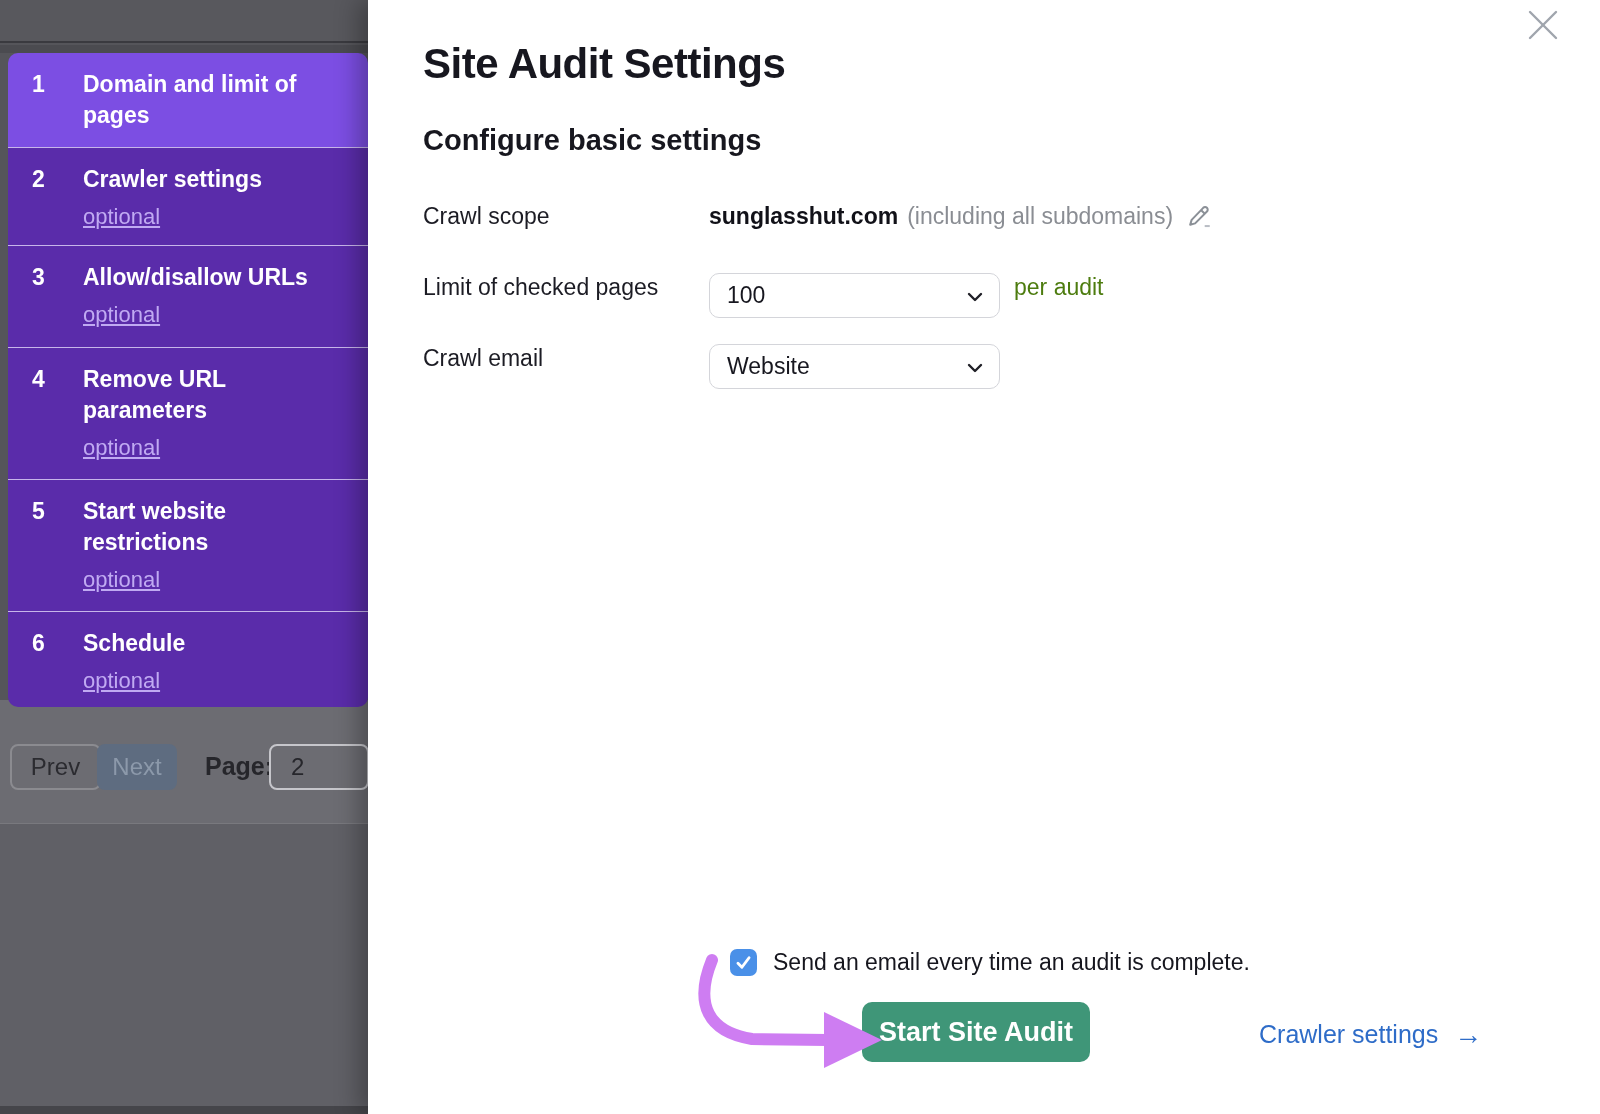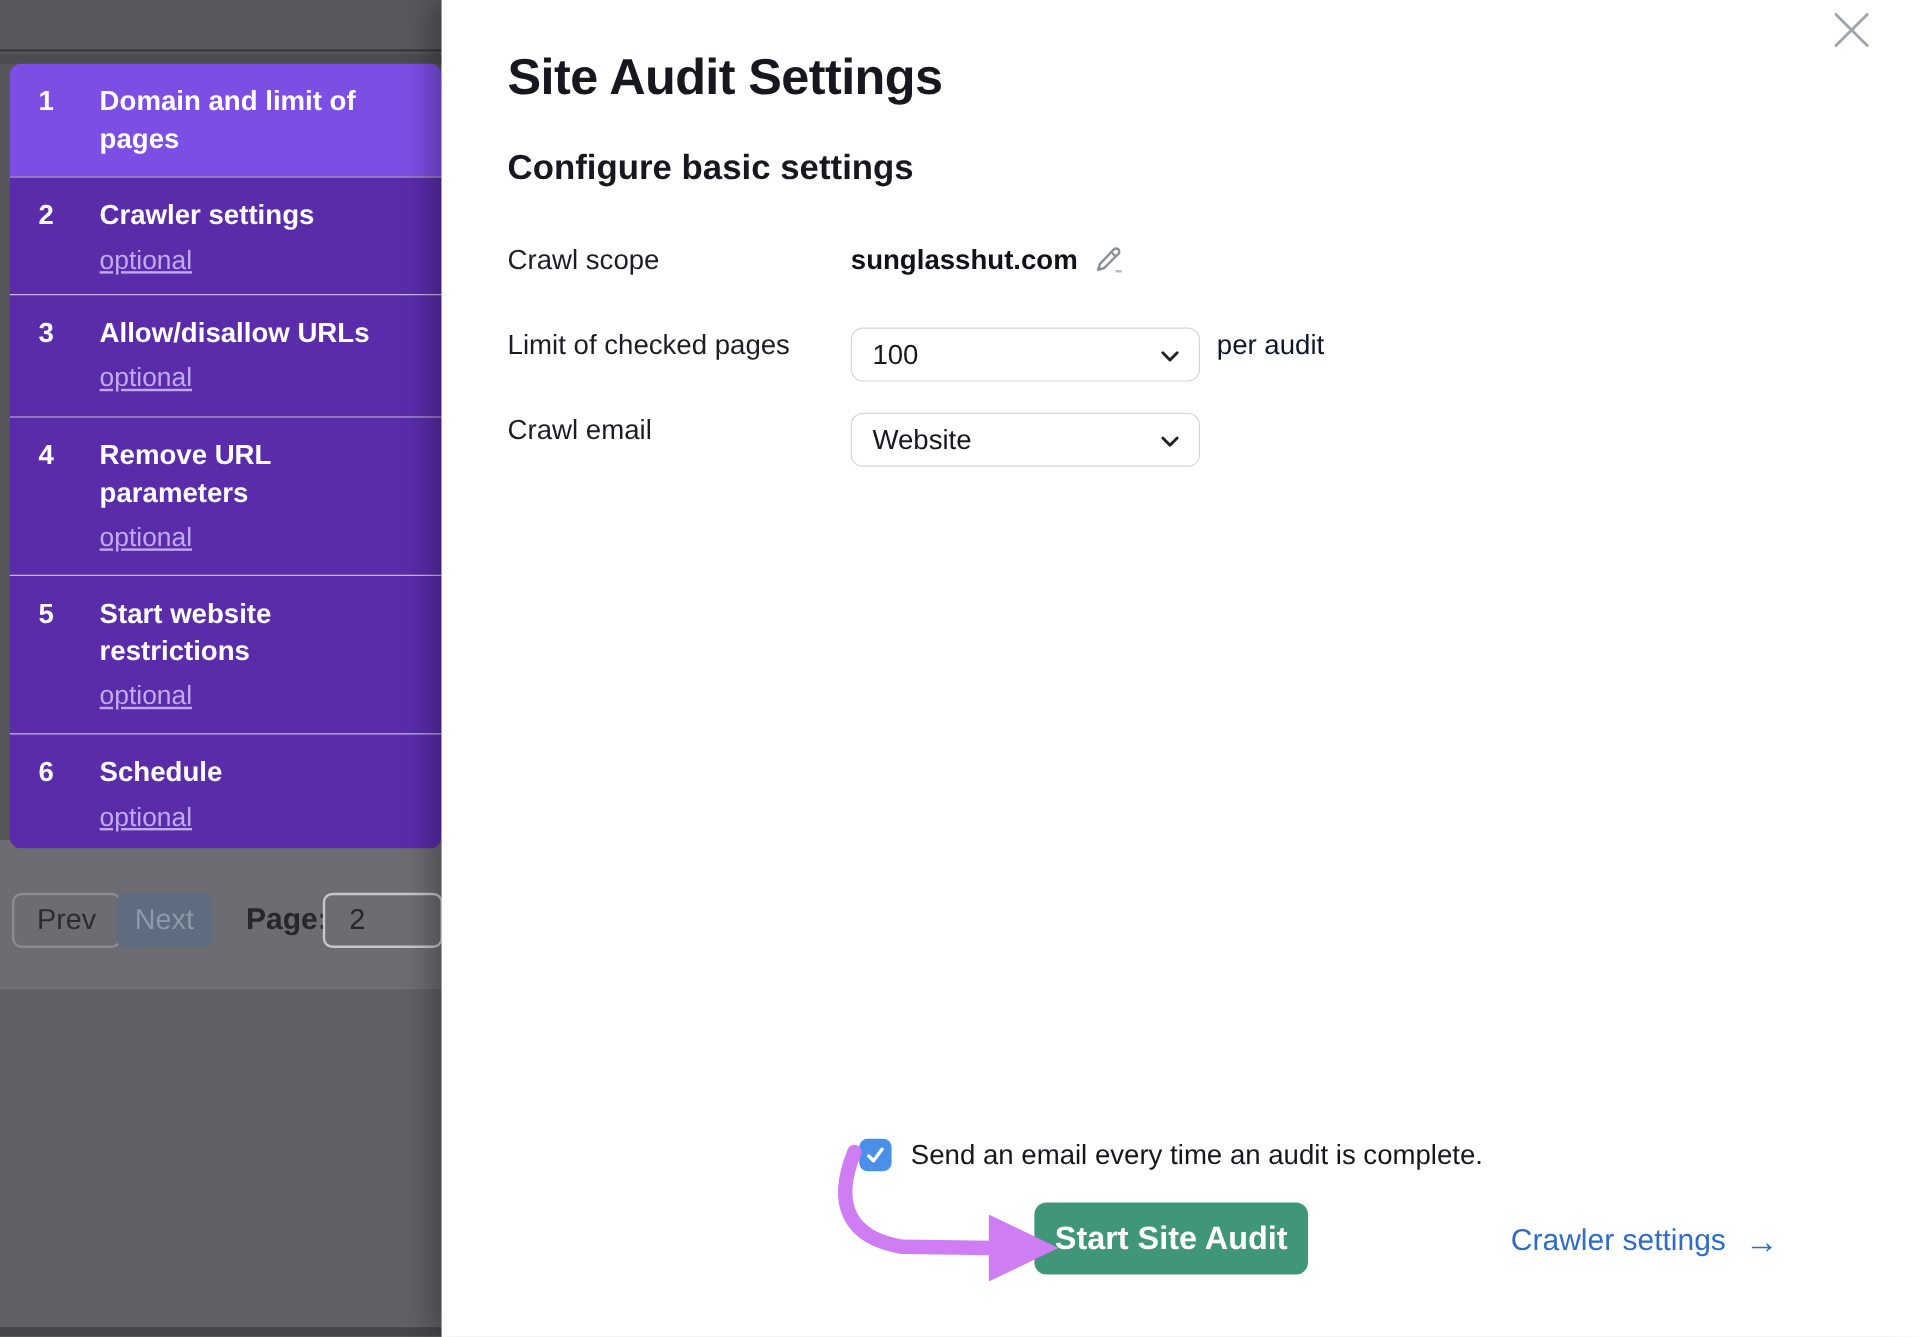--- a/index.html
+++ b/index.html
@@ -49,23 +49,23 @@
   .row-source { top:336px; height:45px; }
 
   .scope-domain { font-size:23px; font-weight:700; color:#111118; }
   .scope-note { font-size:23px; color:#8a8d93; margin-left:9px; }
   .pencil { margin-left:12px; width:27px; height:27px; cursor:pointer; }
 
   .selectbox { position:relative; width:291px; height:45px; border:1px solid #d4d5da; border-radius:10px;
     background:#fff; display:flex; align-items:center; padding:0 40px 0 17px; font-size:23px; color:#17171f;
     cursor:pointer;margin-top:16px; }
   .selectbox svg { position:absolute; right:13px; top:12px; }
-  .suffix { font-size:23px; color:#0f172a; margin-left:14px; }
-
-  .email-row { position:absolute; left:348px; top:949px; display:flex; align-items:flex-start; }
+  .suffix { font-size:23px; color:#4d7c0f; margin-left:14px; }
+
+  .email-row { position:absolute; left:362px; top:949px; display:flex; align-items:flex-start; }
   .checkbox { width:27px; height:27px; background:#4a90e8; border-radius:7px; display:flex;
     align-items:center; justify-content:center; cursor:pointer; flex:0 0 27px; }
   .email-label { font-size:23px; color:#16161e; margin-left:16px; }
 
   .annot-arrow { position:absolute; left:312px; top:952px; width:210px; height:120px; z-index:5; pointer-events:none; }
 
   .start-btn { position:absolute; left:494px; top:1002px; width:228px; height:60px; background:#3f9678;
     border:none; border-radius:10px; color:#ffffff; font-size:27px; font-weight:700;
     font-family:"Liberation Sans", sans-serif; display:flex; align-items:center; justify-content:center;
     cursor:pointer; z-index:4; }
@@ -143,20 +143,21 @@
         <line x1="30" y1="4" x2="4" y2="30" stroke="#a0a5ad" stroke-width="2.4" stroke-linecap="round"></line>
       </svg>
     </div>
 
     <div class="modal-title">Site Audit Settings</div>
     <div class="section-heading">Configure basic settings</div>
 
     <div class="frow row-scope">
       <div class="frow-label">Crawl scope</div>
       <span class="scope-domain">sunglasshut.com</span>
+      <span class="scope-note">(including all subdomains)</span>
       <span class="pencil">
         <svg width="27" height="27" viewBox="0 0 24 24">
           <path d="M16.2 4.3a2.3 2.3 0 0 1 3.3 3.3L9 18.1 4.6 19.4 5.9 15 16.2 4.3z" fill="none" stroke="#8b9097" stroke-width="1.8" stroke-linejoin="round"></path>
           <path d="M14.4 6.4l3.2 3.2" fill="none" stroke="#8b9097" stroke-width="1.8"></path>
           <path d="M17.5 20.5h4.5" stroke="#b9bdc4" stroke-width="1.8"></path>
         </svg>
       </span>
     </div>
 
     <div class="frow row-limit">

